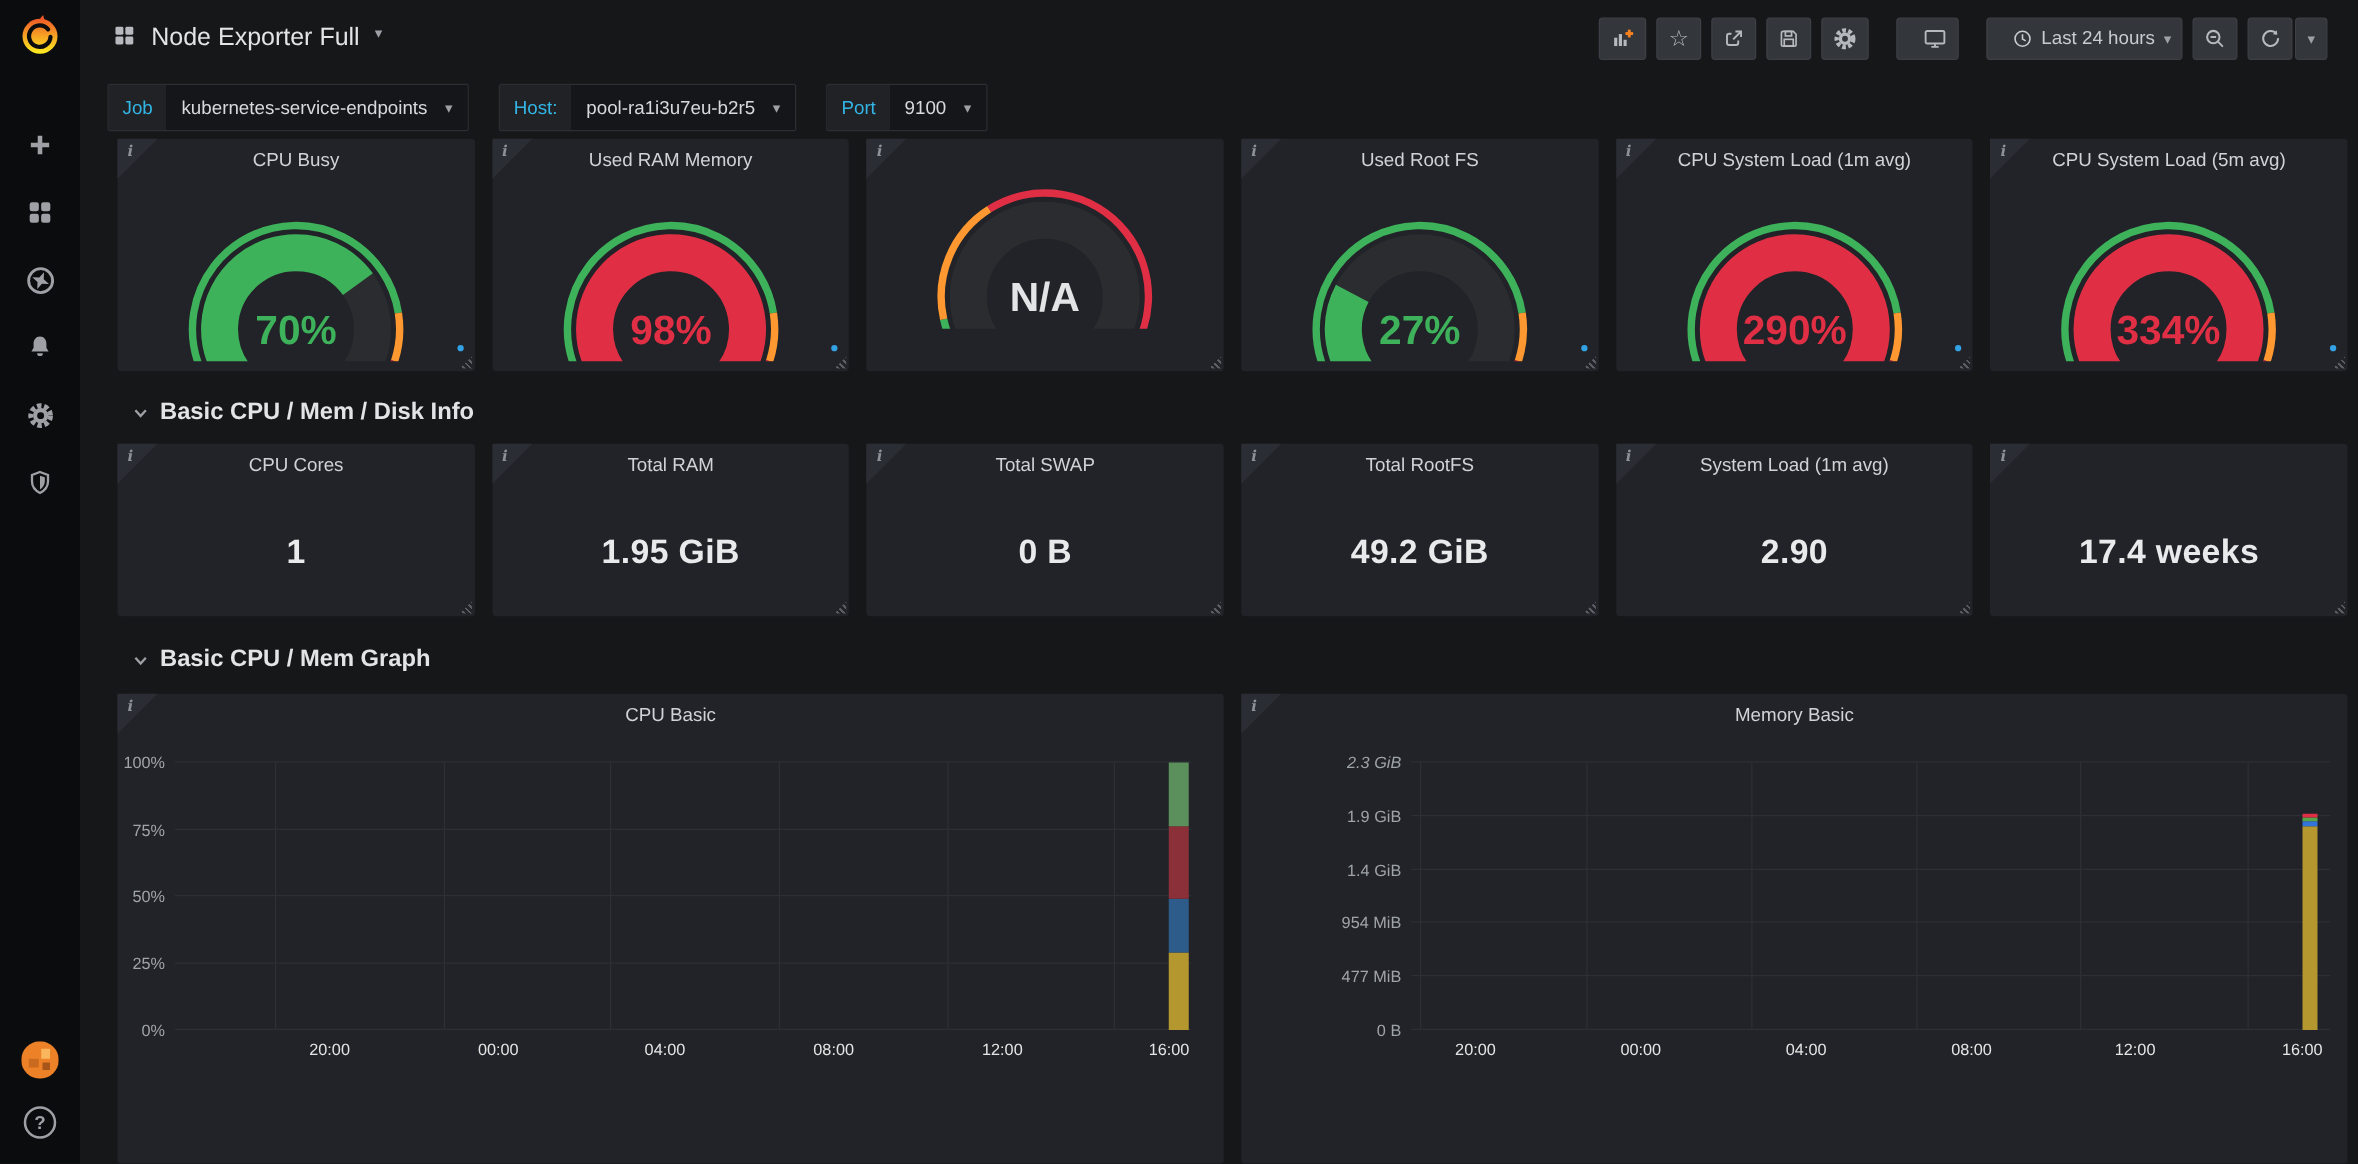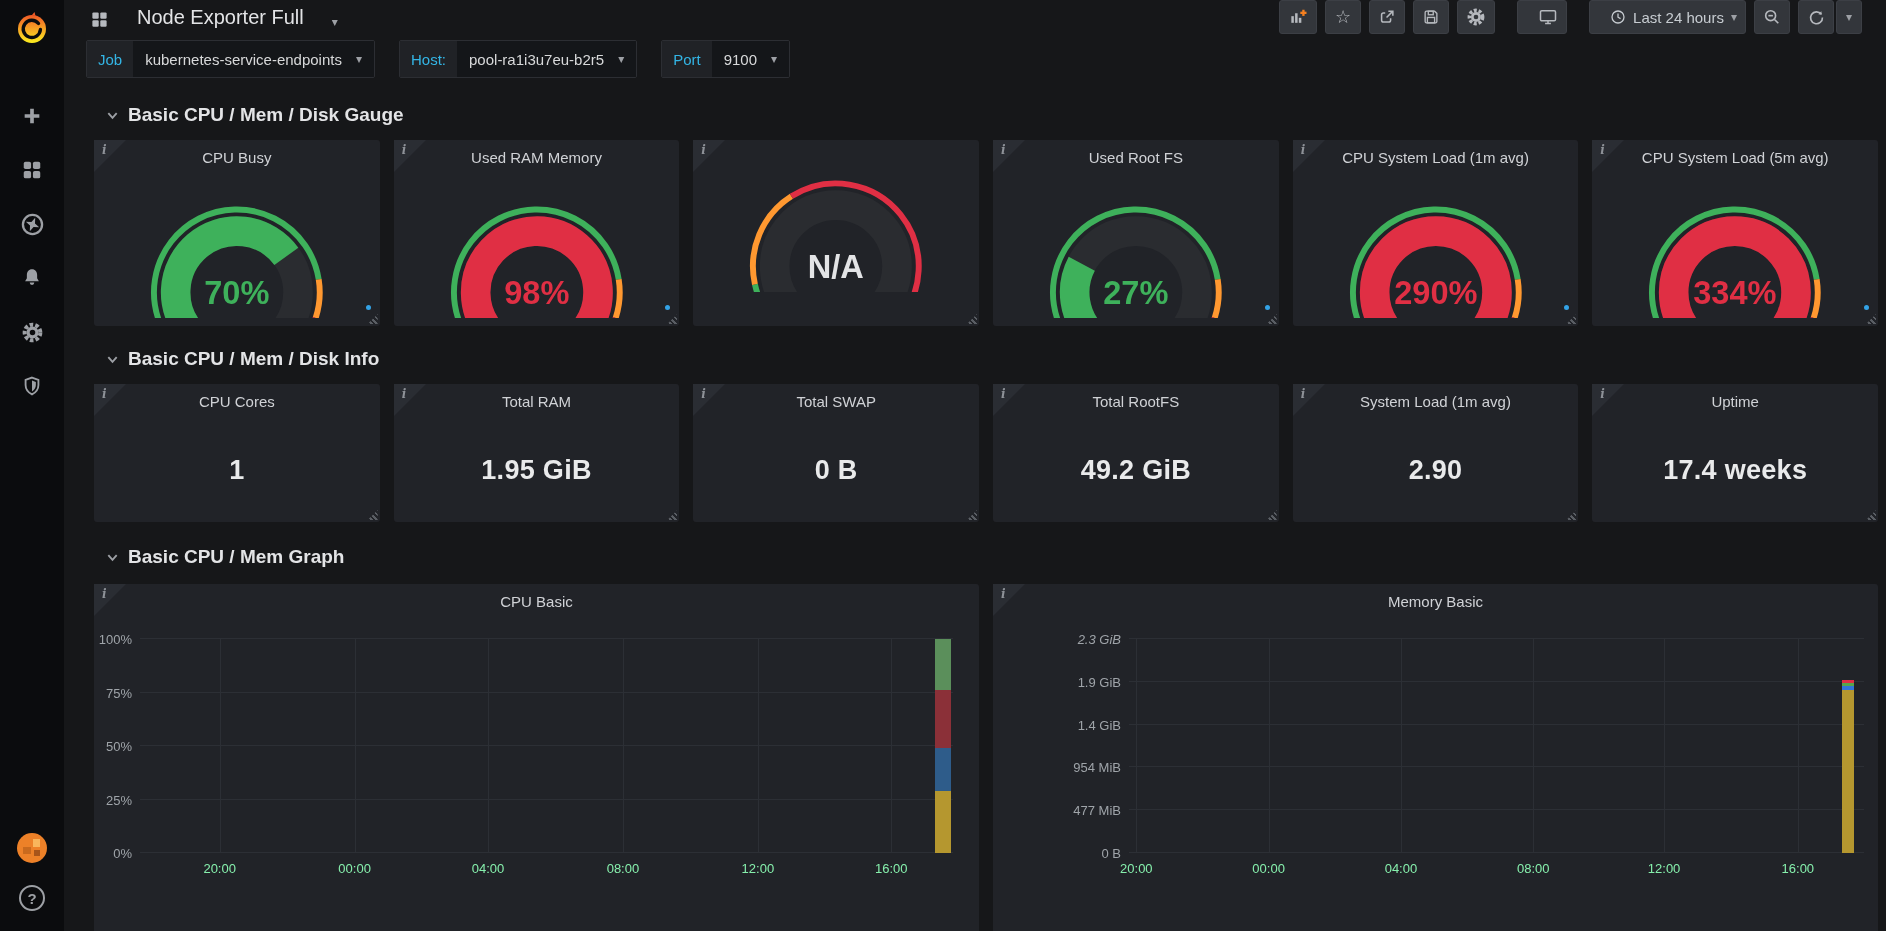--- a/index.html
+++ b/index.html
@@ -19,21 +19,21 @@
       linear-gradient(#f9b65c,#f9b65c) 16px 6px/7px 8px no-repeat,
       linear-gradient(#a8551a,#a8551a) 17px 17px/6px 6px no-repeat,
       #ed8128; cursor:pointer; }
   .help-circle { width:26px; height:26px; border-radius:50%; border:2px solid #9da0a5; color:#9da0a5;
     font-size:15px; font-weight:bold; display:flex; align-items:center; justify-content:center; cursor:pointer; }
 
   
   .main { flex:1; display:flex; flex-direction:column; min-width:0; }
 
   .navbar { height:62px; display:flex; align-items:center; justify-content:space-between; padding:0 24px 0 26px; }
-  .nav-left { display:flex; align-items:flex-end; gap:28px; cursor:pointer; }
+  .nav-left { display:flex; align-items:flex-start; gap:12px; cursor:pointer; }
   .nav-title { font-size:20px; color:#e3e4e6; }
   .caret { color:#9da0a5; font-size:12px; }
   .nav-right { display:flex; align-items:center; }
   .nav-btn { min-width:36px; height:34px; background:#33363b; border:1px solid #3c3f45; border-radius:3px;
     display:flex; align-items:center; justify-content:center; color:#b6b9be; cursor:pointer; margin-left:8px; padding:0 8px; }
   .nav-btn.gap { margin-left:22px;padding-left:20px; }
   .time-btn { font-size:15px; color:#c7ccd1; gap:7px; }
   .split-caret { min-width:26px; margin-left:2px; }
   .star-glyph { font-size:18px; line-height:1; }
 
@@ -69,21 +69,21 @@
 
   .stat-value { position:absolute; top:34px; bottom:0; left:0; right:0;
     display:flex; align-items:center; justify-content:center;
     font-size:27px; font-weight:bold; color:#e9eaeb; letter-spacing:.3px; }
 
   
   .plot { position:absolute; top:55px; height:214px; }
   .gridline-h { position:absolute; left:0; right:0; height:1px; background:#2c2f35; }
   .gridline-v { position:absolute; top:0; bottom:0; width:1px; background:#2c2f35; }
   .y-label { position:absolute; transform:translateY(-50%); font-size:13px; color:#9fa4a9; white-space:nowrap; }
-  .x-label { position:absolute; top:277px; transform:translateX(-50%); font-size:13px; color:#86efac; }
+  .x-label { position:absolute; top:277px; transform:translateX(-50%); font-size:13px; color:#e5e5e5;margin-left:44px; }
   .sliver-seg { position:absolute; }
 </style>
 </head>
 <body>
 
 <div class="app">
 
   <aside class="sidebar">
     <div class="side-logo">
       <svg viewBox="0 0 36 36" width="36" height="36">
@@ -244,26 +244,20 @@
           <span class="var-value">
             <span>9100</span>
             <span class="caret">▾</span>
           </span>
         </div>
       </div>
 
     <div class="content">
 
       <section>
-        <div class="section-header sh1">
-          <svg class="chev" width="13" height="13" viewBox="0 0 14 14" fill="none" stroke="currentColor" stroke-width="2">
-              <path d="M2.5 4.5 L7 9.5 L11.5 4.5"></path>
-            </svg>
-          <span class="section-title">Basic CPU / Mem / Disk Gauge</span>
-        </div>
         <div class="row gauge-row" id="gauge-row">
             <div class="panel">
               <div class="info-corner"></div>
               <div class="info-i">i</div>
               <div class="panel-title">CPU Busy</div>
               <svg class="gauge-svg" viewBox="0 0 240 152" preserveAspectRatio="xMidYMin meet">
                 <path d="M 60.60 185.40 A 84 84 0 1 1 202.97 112.86" stroke="#3EB15B" stroke-width="6" fill="none"></path>
                 <path d="M 202.97 112.86 A 84 84 0 0 1 199.89 151.96" stroke="#FF9830" stroke-width="6" fill="none"></path>
                 <path d="M 199.89 151.96 A 84 84 0 0 1 179.40 185.40" stroke="#E02F44" stroke-width="6" fill="none"></path>
                 <path d="M 76.16 169.84 A 62 62 0 1 1 163.84 169.84" stroke="#2A2C30" stroke-width="30" fill="none"></path>
@@ -387,21 +381,20 @@
             <div class="panel">
               <div class="info-corner"></div>
               <div class="info-i">i</div>
               <div class="panel-title">System Load (1m avg)</div>
               <div class="stat-value">2.90</div>
               <div class="resize-handle"></div>
             </div>
             <div class="panel">
               <div class="info-corner"></div>
               <div class="info-i">i</div>
-              <div class="panel-title">Uptime</div>
               <div class="stat-value">17.4 weeks</div>
               <div class="resize-handle"></div>
             </div>
           </div>
       </section>
 
       <section>
         <div class="section-header sh3">
           <svg class="chev" width="13" height="13" viewBox="0 0 14 14" fill="none" stroke="currentColor" stroke-width="2">
               <path d="M2.5 4.5 L7 9.5 L11.5 4.5"></path>

